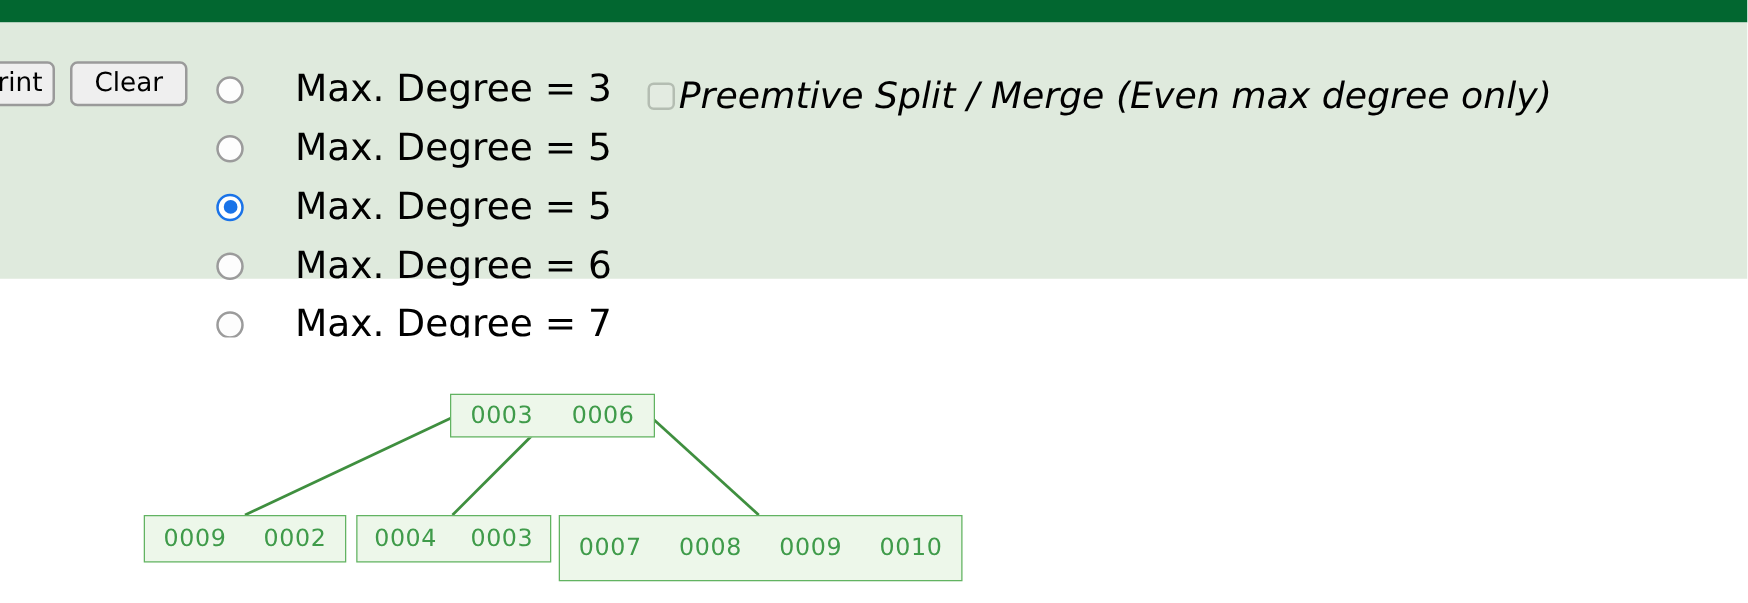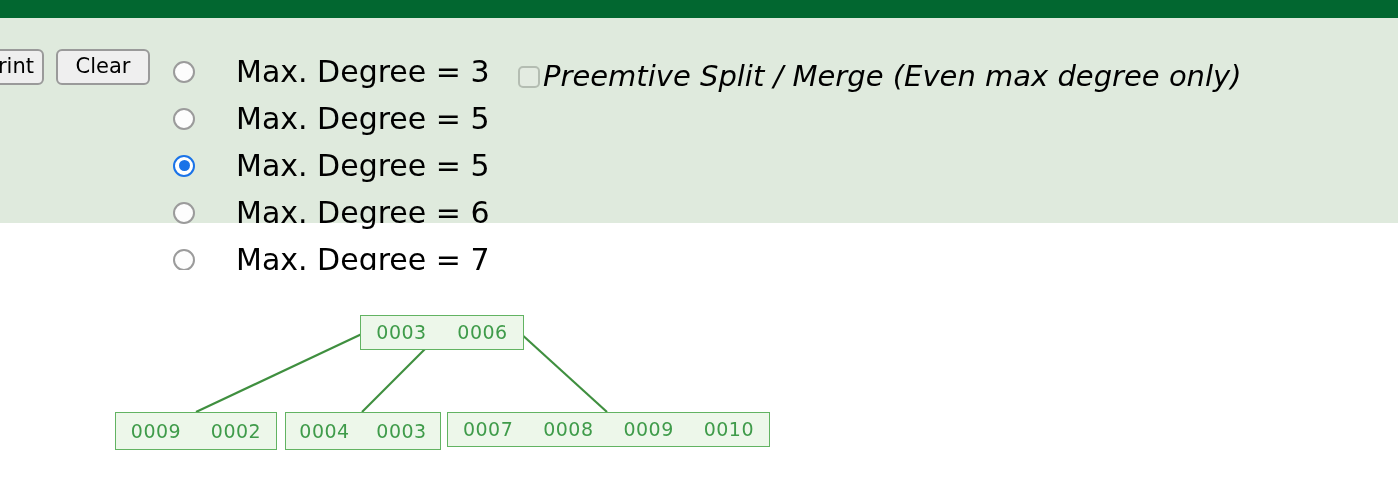--- a/index.html
+++ b/index.html
@@ -195,21 +195,21 @@
     <div class="node-box" id="leaf-node-1" style="left:51px; top:142px; width:162px; height:38px;">
       <span class="node-key">0009</span>
       <span class="node-key">0002</span>
     </div>
 
     <div class="node-box" id="leaf-node-2" style="left:221px; top:142px; width:156px; height:38px;">
       <span class="node-key">0004</span>
       <span class="node-key">0003</span>
     </div>
 
-    <div class="node-box" id="leaf-node-3" style="left:383px; top:142px; width:323px; height:35px;">
+    <div class="node-box" id="leaf-node-3" style="left:383px; top:142px; width:323px; height:53px;">
       <span class="node-key">0007</span>
       <span class="node-key">0008</span>
       <span class="node-key">0009</span>
       <span class="node-key">0010</span>
     </div>
 
   </div>
 
 </div>
 

